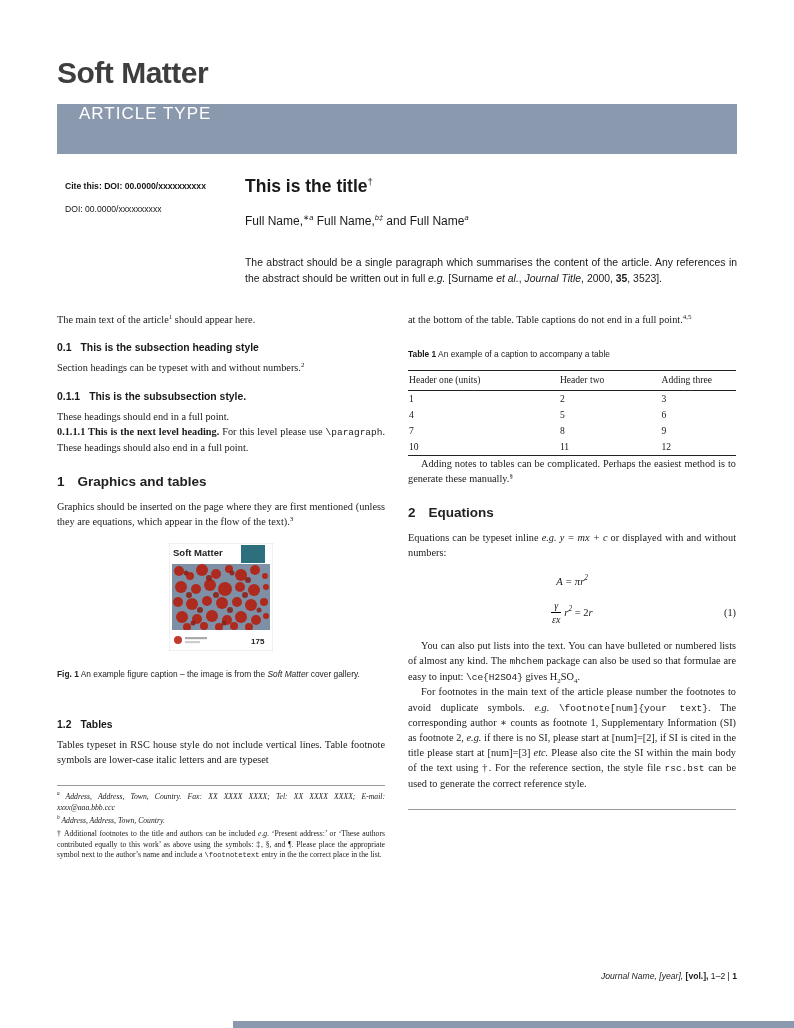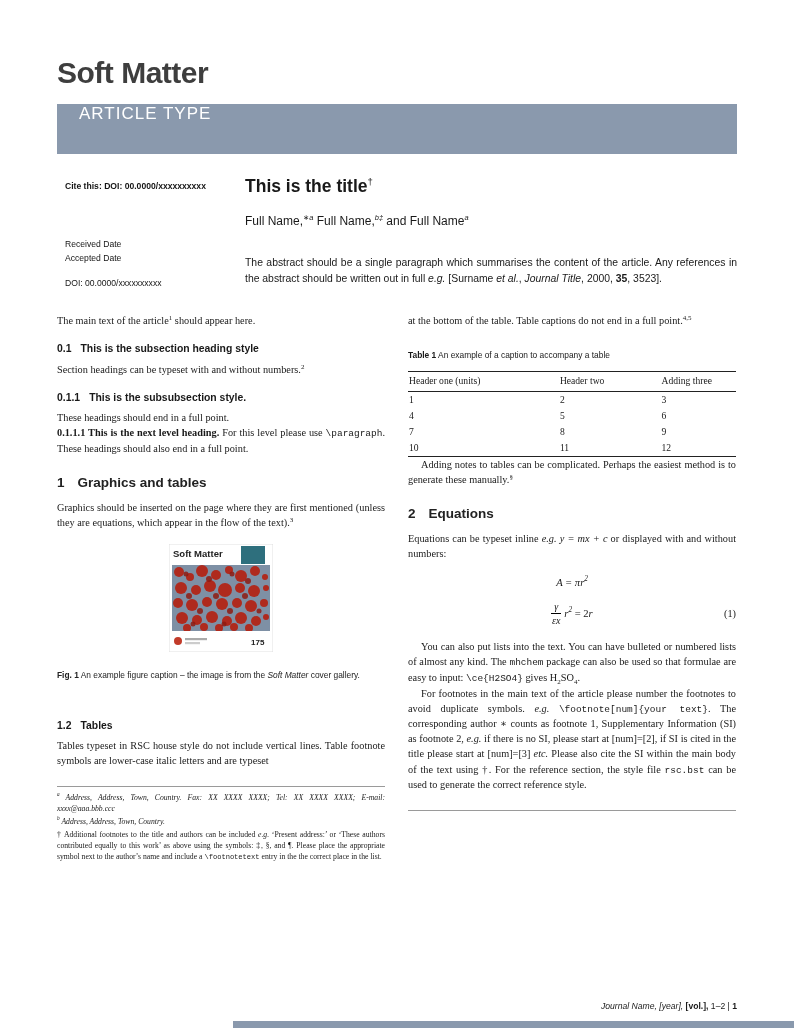--- a/index.html
+++ b/index.html
@@ -91,43 +91,39 @@
   .eq-center { text-align: center; margin: 14px 0 10px 0; font-size: 10.6px; }
   .eq-row { display: flex; align-items: center; justify-content: center; position: relative; margin: 10px 0 12px 0; font-size: 10.6px; }
   .frac { display: inline-flex; flex-direction: column; align-items: center; font-style: italic; line-height: 1.15; font-size: 10px; }
   .frac .num { border-bottom: 0.8px solid #000; padding: 0 3px 1px 3px; }
   .frac .den { padding-top: 1px; }
   .eq-rhs { margin-left: 3px; }
   .eq-label { position: absolute; right: 0; font-size: 10.3px; }
 
   
   .page-footer {
-    position: absolute; right: 57px; bottom: 17px;
+    position: absolute; right: 57px; bottom: 47px;
     font-family: "Liberation Sans", sans-serif; font-size: 8.6px; color: #1a1a1a;
   }
   .bottom-bar { position: absolute; right: 0; bottom: 0; width: 561px; height: 7px; background: #8A99AD; }
 </style>
 </head>
 <body>
 
 <div class="page">
 
   <div class="logo">Soft Matter</div>
 
   <div class="banner">
     <span class="banner-text">ARTICLE TYPE</span>
   </div>
 
   <div class="header">
     <div class="header-left">
       <div class="cite">Cite this: DOI: 00.0000/xxxxxxxxxx</div>
-      <div class="dates">
-        <div>Received Date</div>
-        <div>Accepted Date</div>
-      </div>
       <div class="doi-line">DOI: 00.0000/xxxxxxxxxx</div>
     </div>
     <div class="header-right">
       <h1 class="article-title"><span>This is the title</span><sup>†</sup></h1>
       <div class="authors"><span>Full Name,</span><sup style="font-style: italic;">∗a</sup><span> Full Name,</span><sup style="font-style: italic;">b‡</sup><span> and Full Name</span><sup style="font-style: italic;">a</sup></div>
       <div class="abstract"><span>The abstract should be a single paragraph which summarises the content of the article.  Any references in the abstract should be written out in full </span><span style="font-style: italic;">e.g.</span><span> [Surname </span><span style="font-style: italic;">et al.</span><span>, </span><span style="font-style: italic;">Journal Title</span><span>, 2000, </span><span style="font-weight: bold;">35</span><span>, 3523].</span></div>
     </div>
   </div>
 
   <div class="columns">

